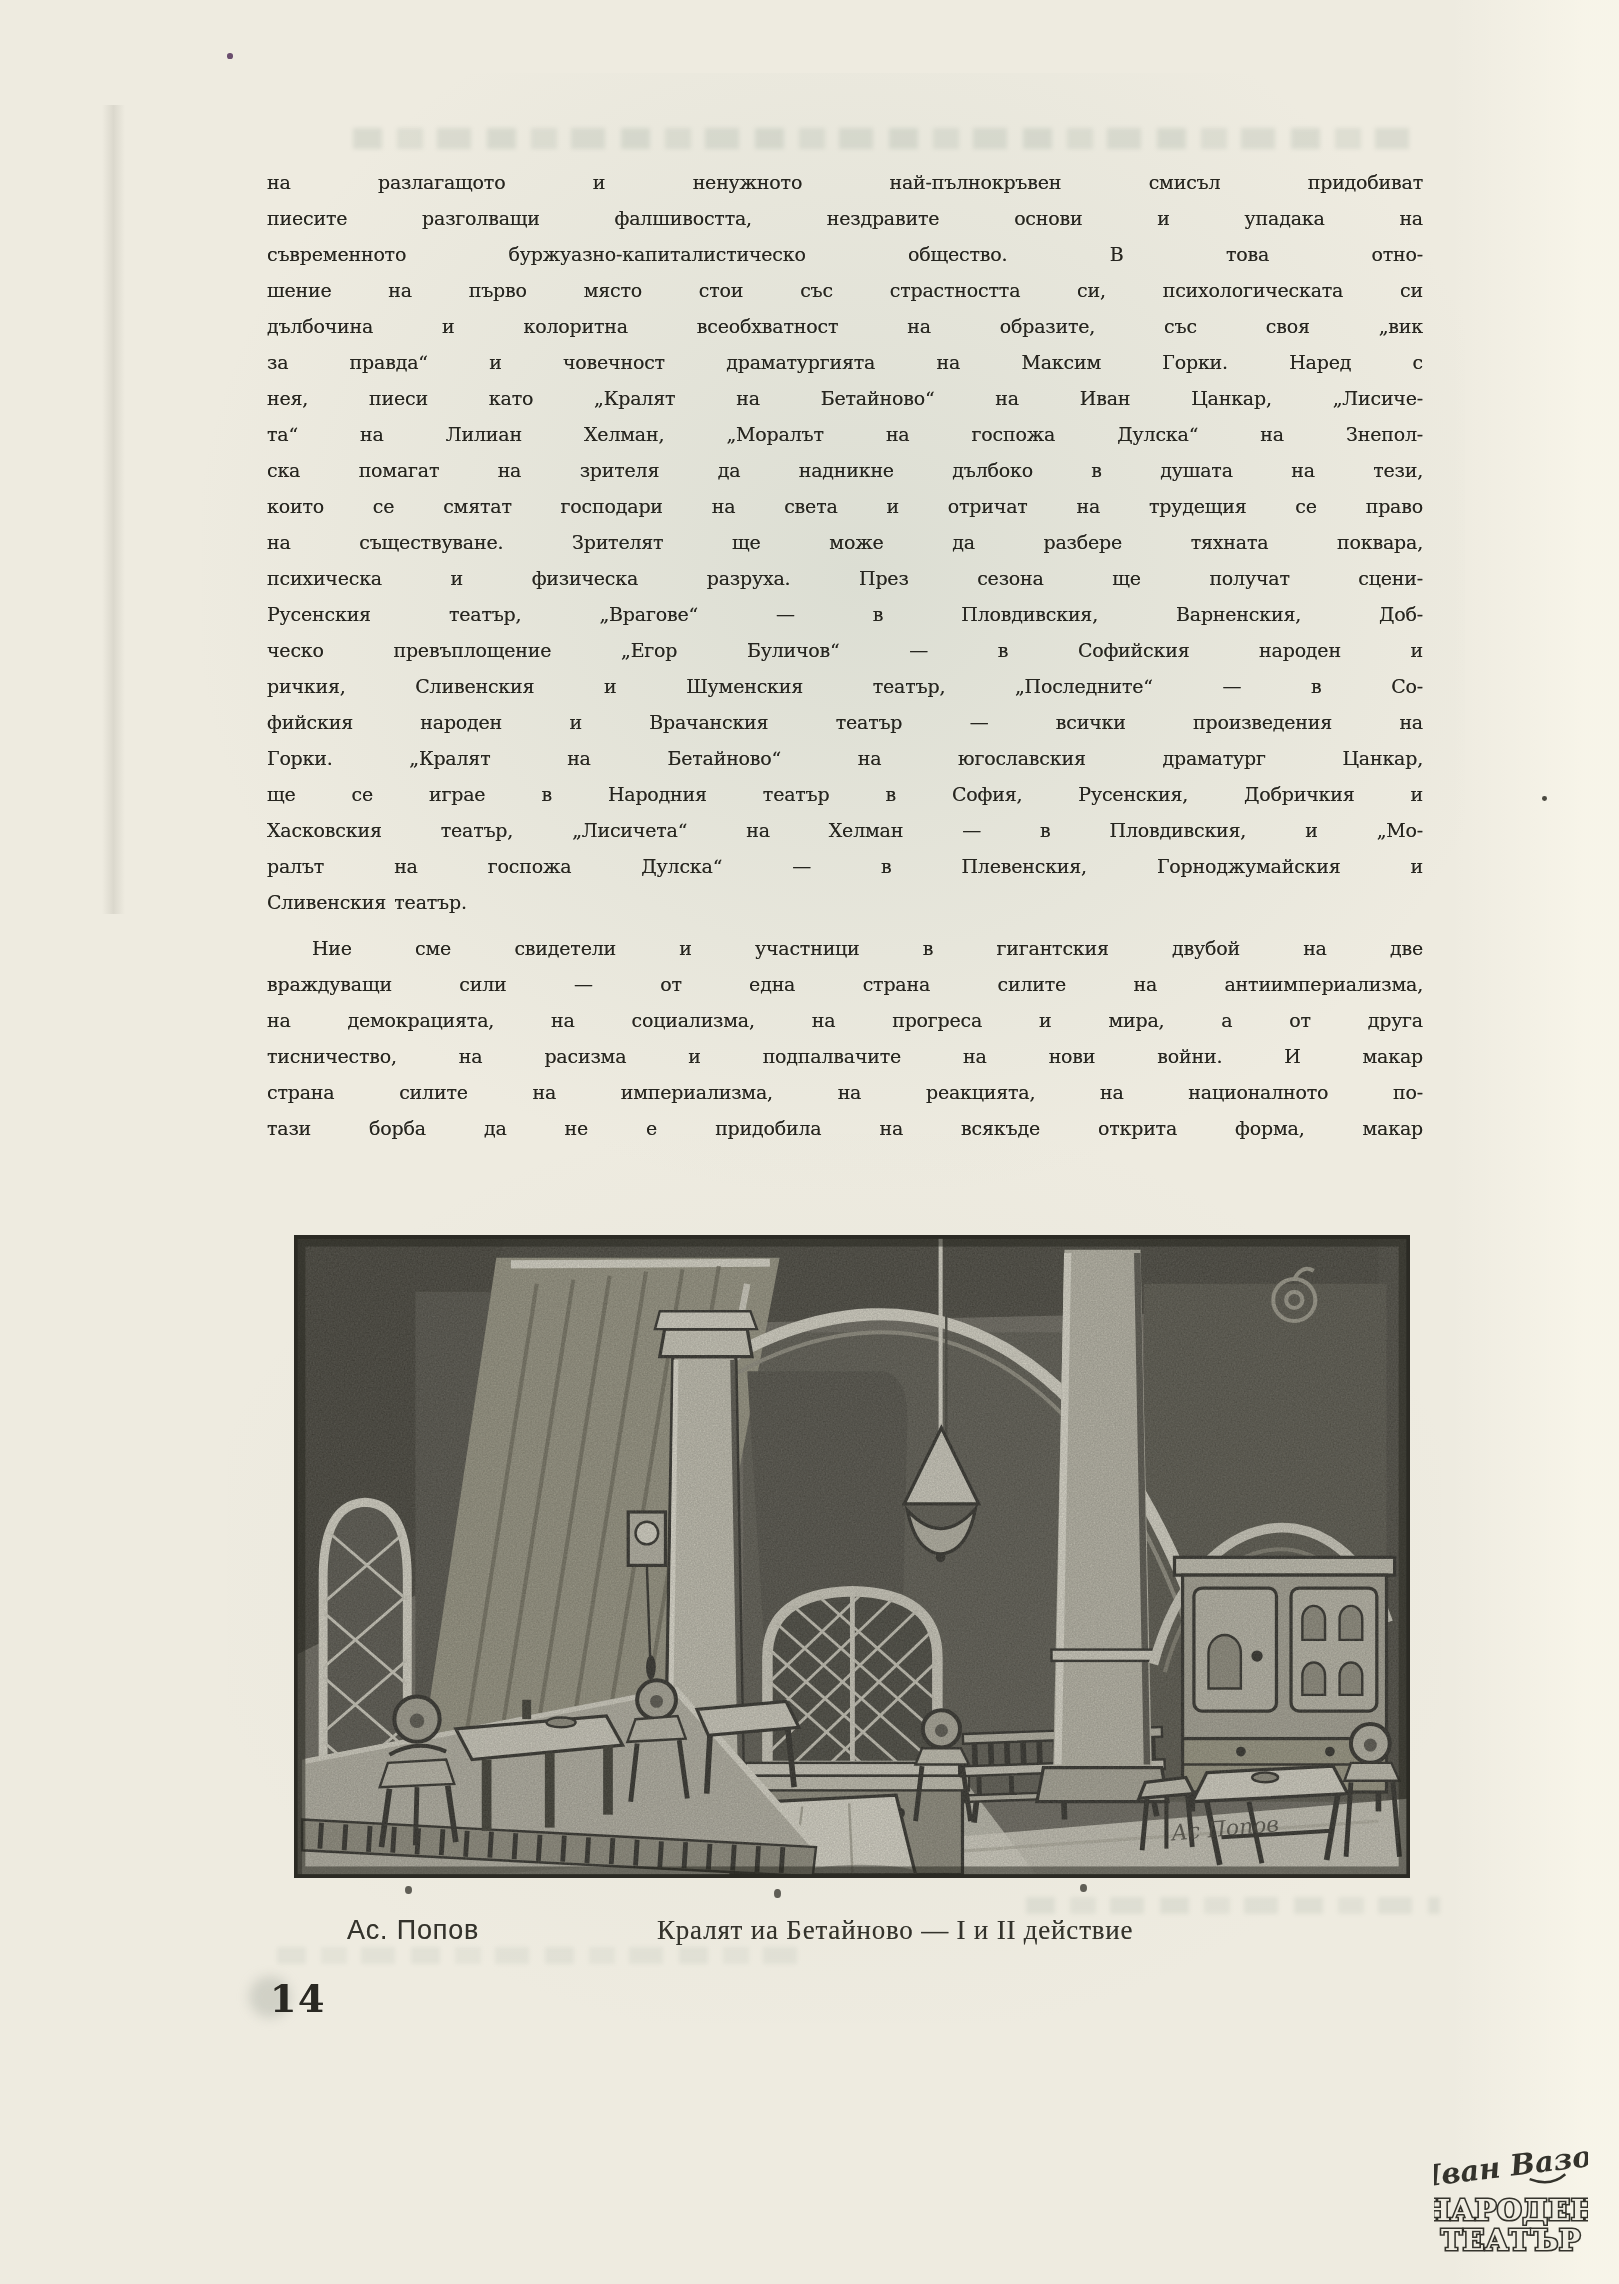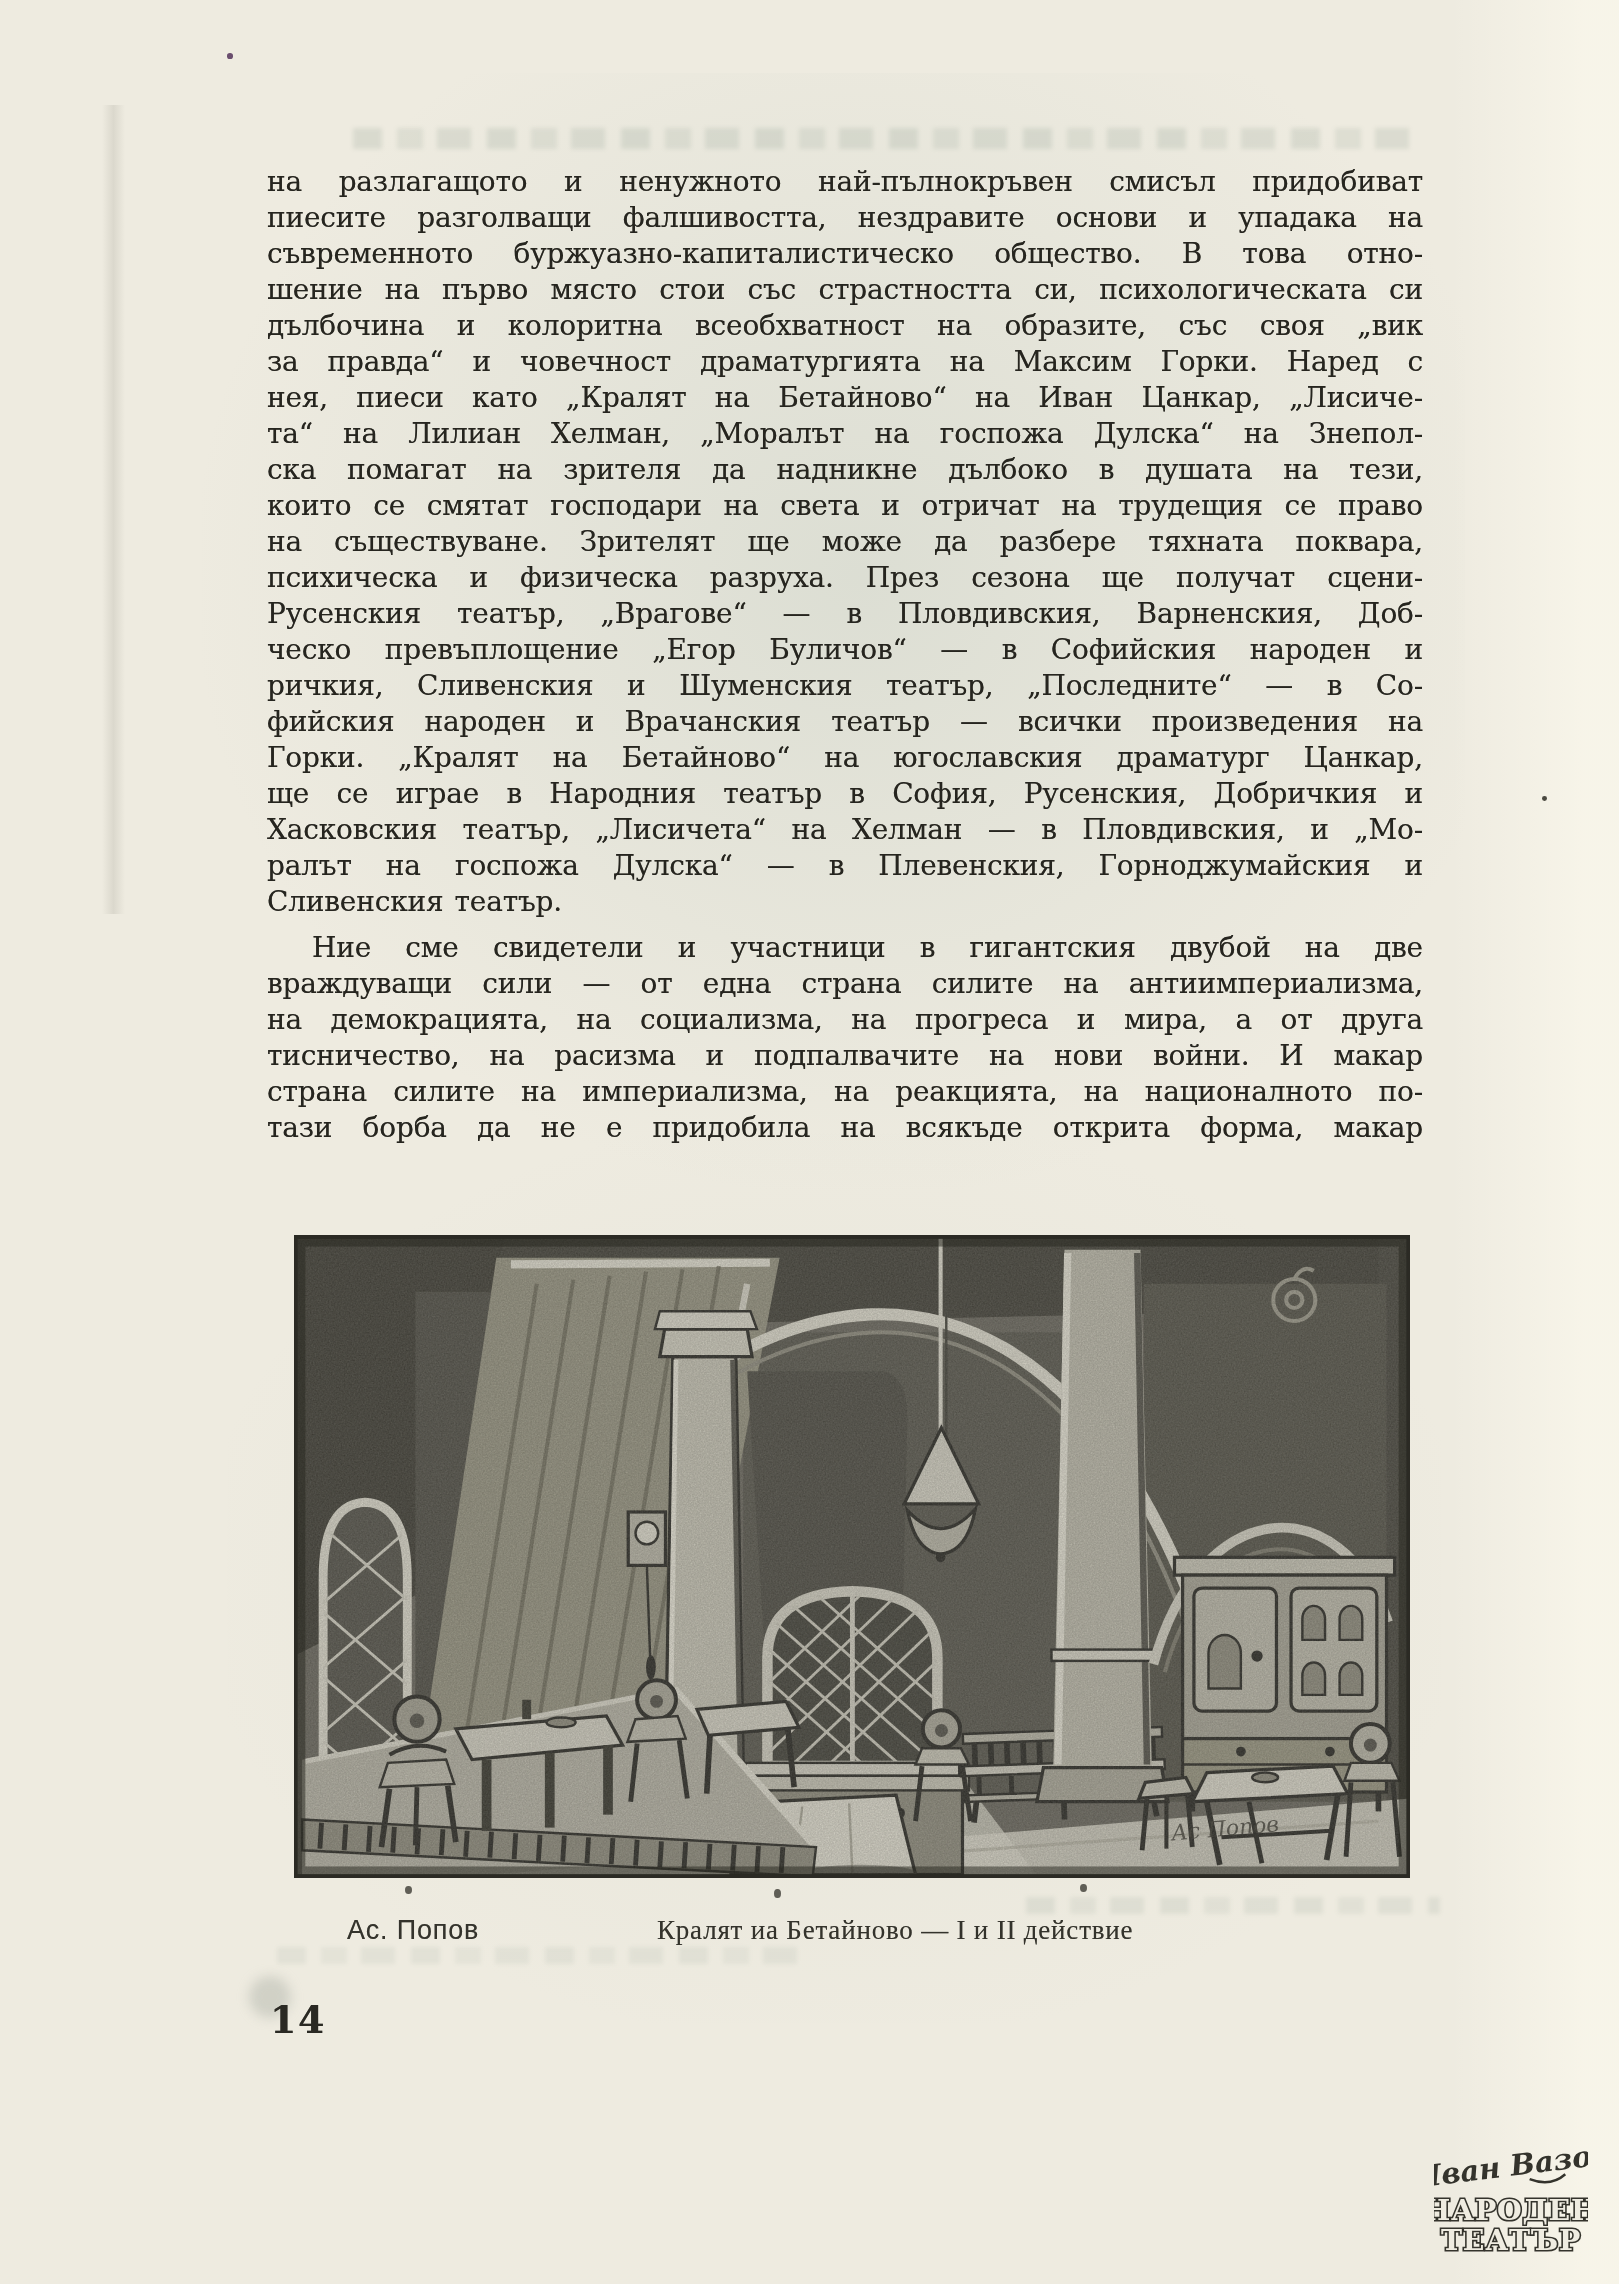--- a/index.html
+++ b/index.html
@@ -27,21 +27,21 @@
       rgba(118,138,124,0.32) 84px 118px, rgba(118,138,124,0) 118px 134px);}
   #ghost-top{left:353px; top:128px; width:1072px; height:21px; opacity:.5;}
   #ghost-img-right{left:1026px; top:1897px; width:414px; height:17px; opacity:.38;}
   #ghost-img-left{left:277px; top:1947px; width:526px; height:17px; opacity:.3;}
 
   .speck{position:absolute; border-radius:50%; pointer-events:none;}
 
   
   #text-block{
     position:absolute; left:267px; top:164px; width:1156px;
-    font-size:28px; line-height:36px; color:#26251f;
+    font-size:19px; line-height:36px; color:#26251f;
     letter-spacing:-0.2px; word-spacing:2.4px;
     text-shadow:0 0 0.6px rgba(38,37,31,0.55);
   }
   .para .line{text-align:justify; text-align-last:justify; white-space:normal;}
   #para1 .line:last-child{text-align-last:left;}
   #para2{margin-top:9.7px;}
   #para2 .line:first-child{text-indent:45px;}
 
   
   #illustration{position:absolute; left:294px; top:1235px; width:1116px; height:643px;}
@@ -50,21 +50,21 @@
   
   .caption{position:absolute; font-family:"Liberation Sans", sans-serif;
     font-size:27px; color:#34332c; letter-spacing:0.8px;
     text-shadow:0 0 0.5px rgba(52,51,44,0.5); white-space:nowrap;}
   #caption-artist{left:347px; top:1915px;}
   #caption-title{left:657px; top:1915px;font-family:Liberation Serif, serif;}
 
   
   #page-number{position:absolute; left:270px; top:1976px;
     font-size:38px; font-weight:bold; color:#2a2923; letter-spacing:1.6px;
-    text-shadow:0 0 0.6px rgba(42,41,35,0.6);margin-top:21px;}
+    text-shadow:0 0 0.6px rgba(42,41,35,0.6);}
   #page-number-smudge{position:absolute; left:249px; top:1976px; width:42px; height:42px;
     border-radius:50%; background:rgba(165,170,160,0.4); filter:blur(5.7px);}
 
   
   #watermark{position:absolute; left:1434px; top:2137px; width:154px; height:128px;}
 </style>
 </head>
 <body>
 
 <div id="page">

